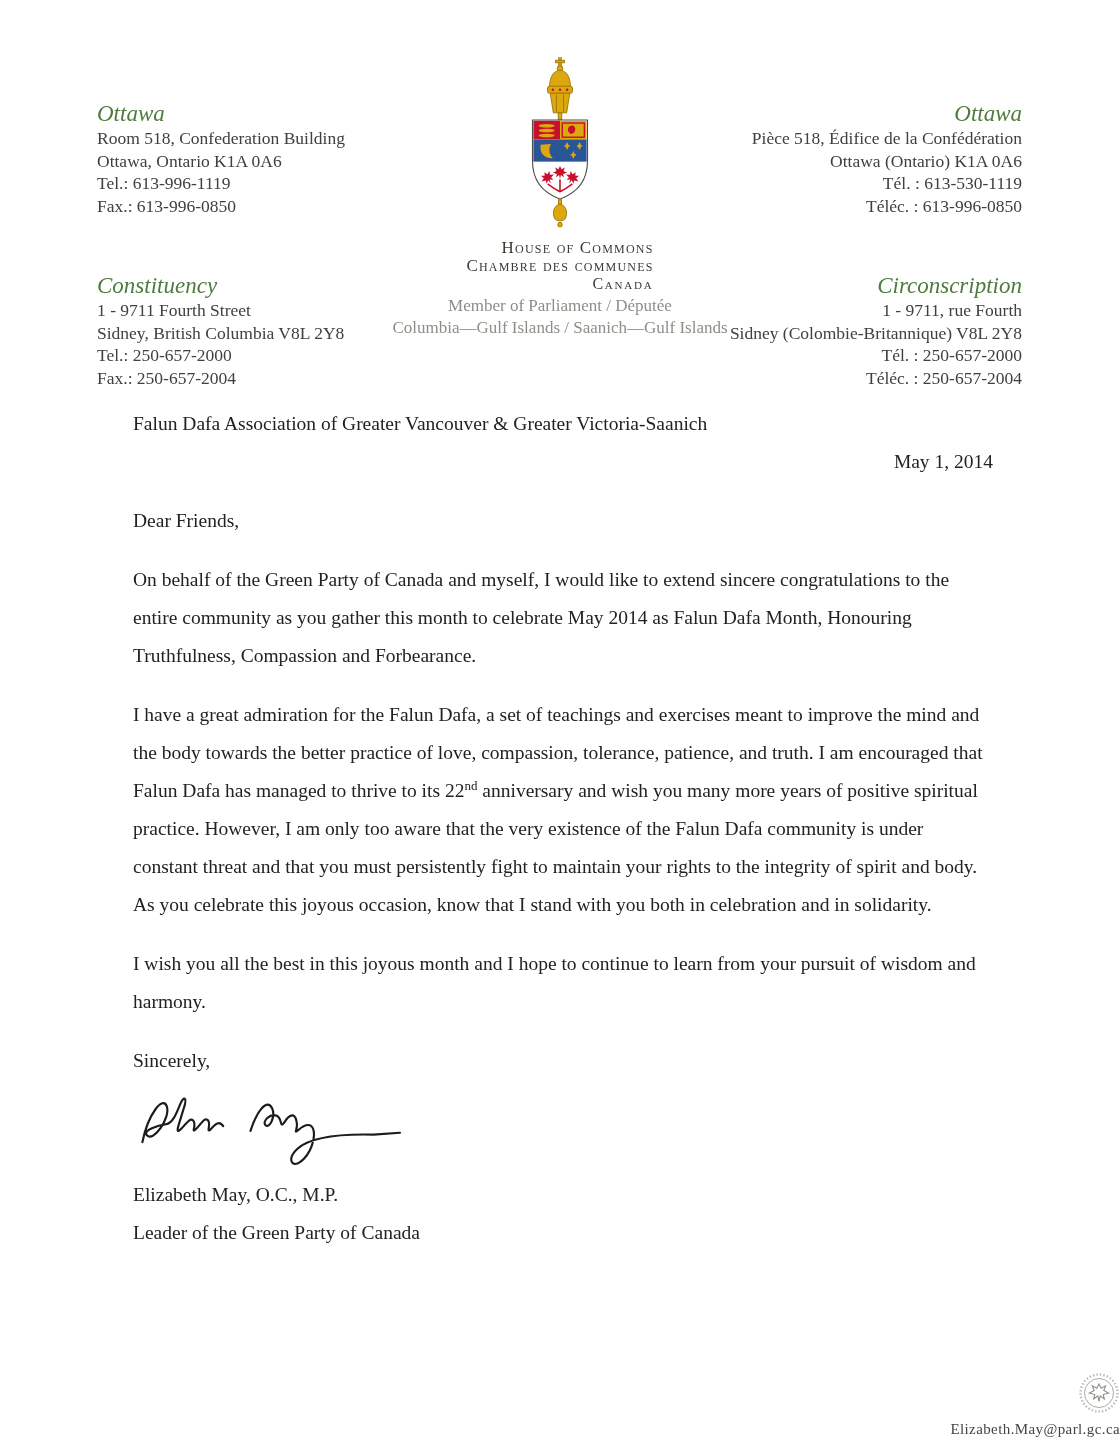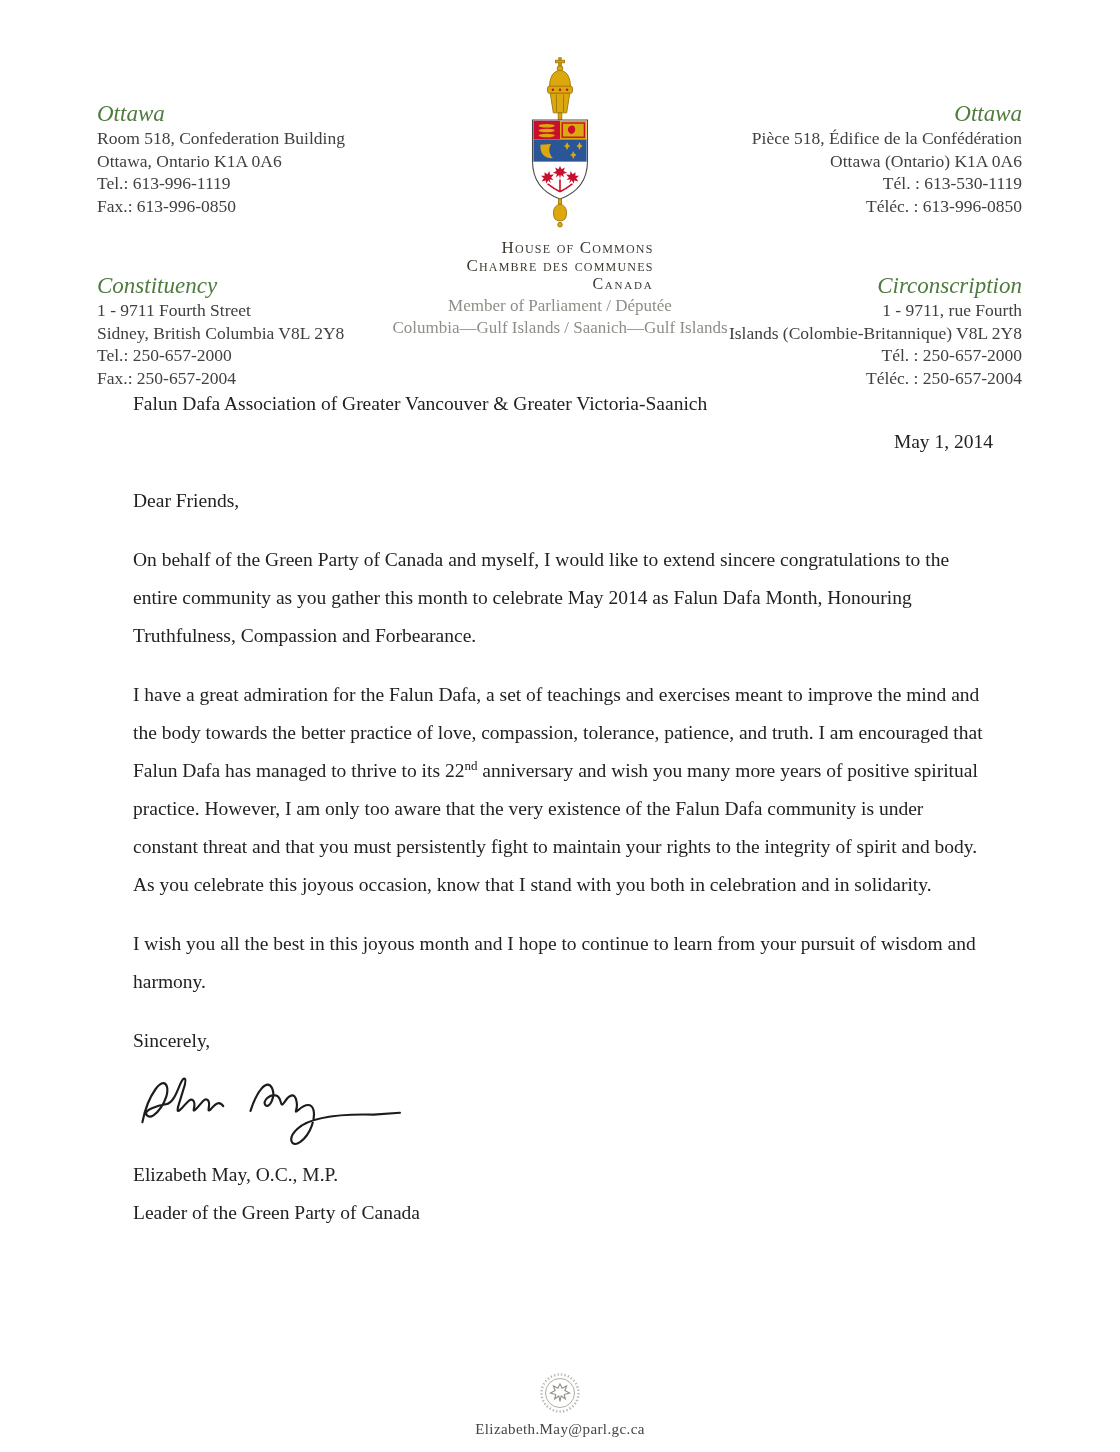--- a/index.html
+++ b/index.html
@@ -20,31 +20,31 @@
 
   .center-col{position:absolute;top:56px;left:0;right:0;
     display:flex;flex-direction:column;align-items:center;}
   .hoc{margin-top:5px;text-align:right;font-variant:small-caps;
     letter-spacing:1.2px;color:#3e3933;font-size:17px;line-height:18px;}
   .hoc .canada{font-size:16px;letter-spacing:1.8px;}
   .em-name{font-family:"DejaVu Serif", serif;font-style:italic;
     font-size:40px;line-height:44px;color:#2e2e2e;margin-top:12px;}
   .em-sub{color:var(--muted);font-size:17px;line-height:19px;text-align:center;margin-top:3px;}
 
-  .letter-body{position:absolute;left:133px;width:860px;top:385px;
+  .letter-body{position:absolute;left:133px;width:860px;top:405px;
     font-size:19.5px;line-height:38px;color:#222;}
   .letter-body p{margin:0 0 21px 0;}
   .date-line{text-align:right;}
   sup{font-size:13px;line-height:0;}
 
   .signature-wrap{margin:2px 0 0 -4px;height:94px;}
 
   .closing-block div{line-height:37.5px;}
 
-  .footer{position:absolute;left:0;right:0;top:1372px;text-align:center;}
+  .footer{position:absolute;left:0;right:0;top:1372px;text-align:right;}
   .footer .email{font-size:15px;color:#454545;margin-top:3px;letter-spacing:0.4px;}
 
   .f-gold{fill:var(--gold);stroke:var(--gold-dk);stroke-width:1;}
   .f-red{fill:var(--red);}
   .f-blue{fill:var(--blue);}
 </style>
 </head>
 <body>
 
 <div>
@@ -69,21 +69,21 @@
     <div class="script green-title">Constituency</div>
     <div class="addr">1 - 9711 Fourth Street</div>
     <div class="addr">Sidney, British Columbia V8L 2Y8</div>
     <div class="addr">Tel.: 250-657-2000</div>
     <div class="addr">Fax.: 250-657-2004</div>
   </div>
 
   <div class="addr-block right-align" style="right:98px;top:273px;">
     <div class="script green-title">Circonscription</div>
     <div class="addr">1 - 9711, rue Fourth</div>
-    <div class="addr">Islands (Colombie-Britannique) V8L 2Y8</div>
+    <div class="addr">Sidney (Colombie-Britannique) V8L 2Y8</div>
     <div class="addr">Tél. : 250-657-2000</div>
     <div class="addr">Téléc. : 250-657-2004</div>
   </div>
 
   <div class="center-col">
     <span>
       <svg width="80" height="174" viewBox="0 0 90 196" aria-hidden="true">
         <defs>
           <path id="mpl" d="M0,-7 L1.8,-3.5 L5.5,-5.5 L4,-1.5 L8,0.5 L3.5,1.8 L4.5,5.5 L1,3 L0,7.5 L-1,3 L-4.5,5.5 L-3.5,1.8 L-8,0.5 L-4,-1.5 L-5.5,-5.5 L-1.8,-3.5 Z"></path>
         </defs>

